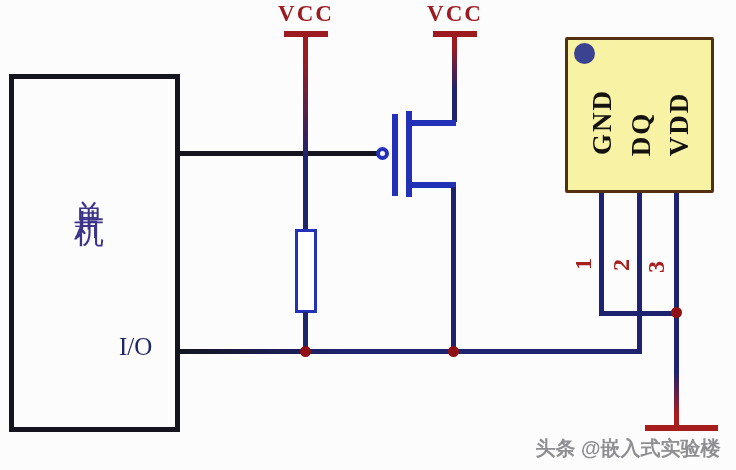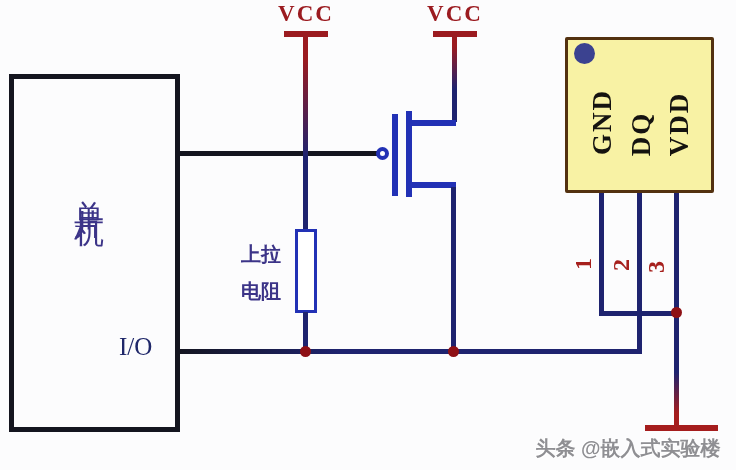--- a/index.html
+++ b/index.html
@@ -115,24 +115,20 @@
   <div class="vcc-drop" style="left:452px;top:36px;height:86px;"></div>
 
   <div id="gate-bubble"></div>
   <div class="fet" style="left:392px;top:114px;width:6px;height:82px;"></div>
   <div class="fet" style="left:406px;top:111px;width:6px;height:86px;"></div>
   <div class="fet" style="left:409px;top:120px;width:47px;height:6px;"></div>
   <div class="fet" style="left:409px;top:182px;width:47px;height:6px;"></div>
   <div class="wire" style="left:451px;top:187px;width:5px;height:166px;"></div>
 
   <div id="resistor-body"></div>
-  <div id="resistor-label">
-    <div>上拉</div>
-    <div>电阻</div>
-  </div>
   <div class="wire" style="left:303px;top:312px;width:5px;height:41px;"></div>
 
   <div class="wire" style="left:176px;top:349px;width:466px;height:5px;background:linear-gradient(90deg,var(--mculine) 0%,var(--wire) 35%);"></div>
 
   <div id="chip-body"></div>
   <div id="chip-dot"></div>
   <div class="pin-name" id="pin-name-gnd">GND</div>
   <div class="pin-name" id="pin-name-dq">DQ</div>
   <div class="pin-name" id="pin-name-vdd">VDD</div>
 

